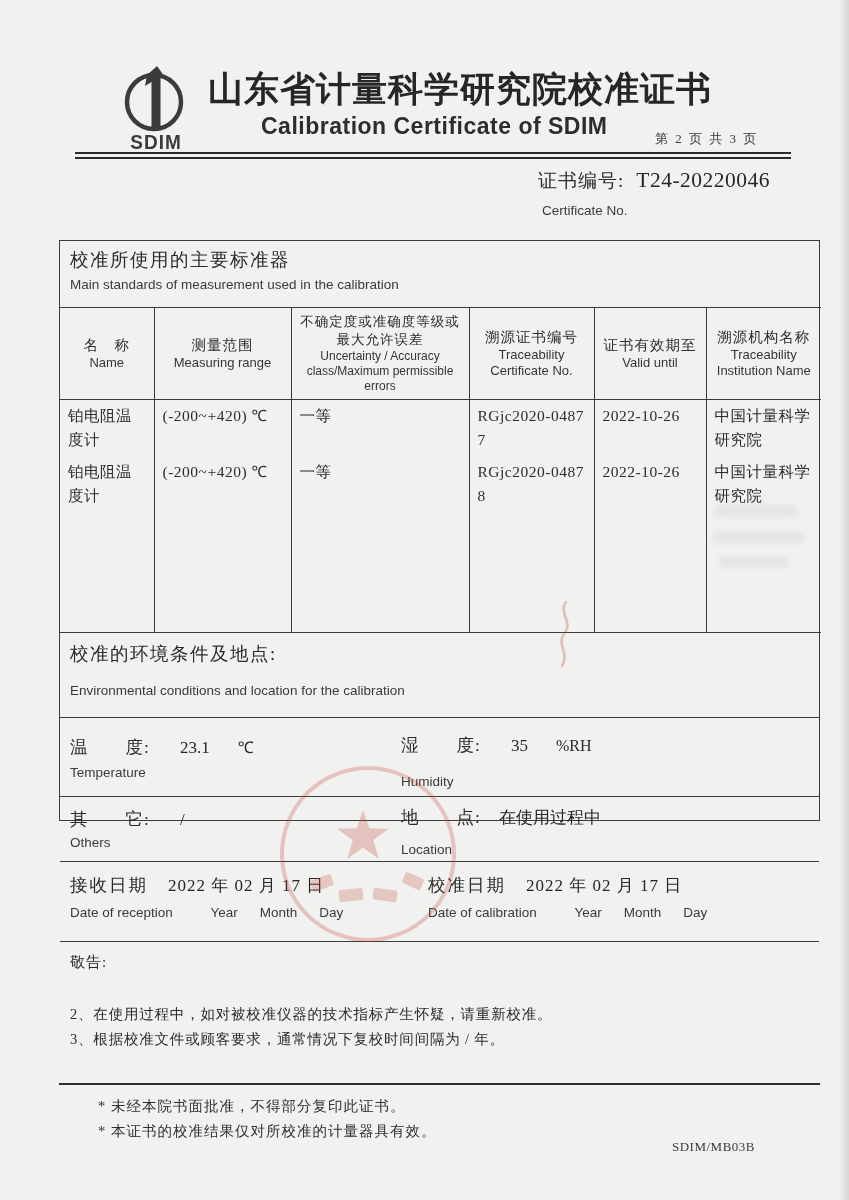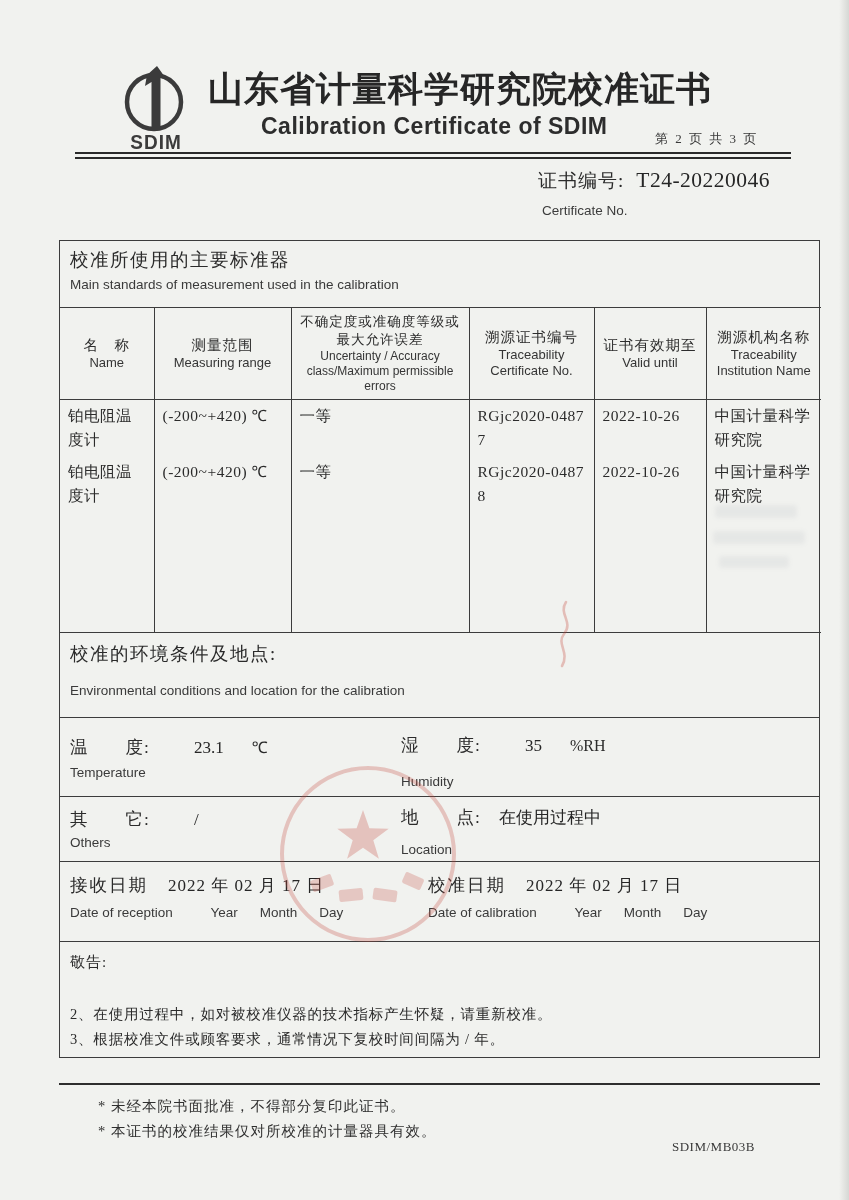--- a/index.html
+++ b/index.html
@@ -47,21 +47,21 @@
   .cert-line{left:538px;top:168px;white-space:nowrap;}
   .cert-label{font-size:19px;letter-spacing:1px;color:#2b2b2b;}
   .cert-value{font-size:21.5px;letter-spacing:0.5px;color:#262626;margin-left:8px;text-align:right;}
   .cert-en{
     left:542px;top:203px;font-family:"Liberation Sans", sans-serif;
     font-size:13.5px;color:#3c3c3c;
   }
 
   
   .main-box{
-    left:59px;top:240px;width:761px;height:818px;
+    left:59px;top:240px;width:761px;height:581px;
     border:1.4px solid #3c3c3c;box-sizing:border-box;
   }
   .sec-zh{font-size:18.5px;letter-spacing:1.5px;color:#2b2b2b;}
   .sec-en{font-family:"Liberation Sans", sans-serif;font-size:13.5px;color:#3a3a3a;}
   .hline{left:0;width:100%;border-top:1.4px solid #3c3c3c;height:0;}
 
   
   .std-table{
     position:absolute;left:0;top:66px;width:761px;height:321px;
     border-collapse:collapse;table-layout:fixed;
@@ -87,21 +87,21 @@
     letter-spacing:0.5px;
   }
   .std-table tbody tr.data-row{height:52px;}
   .std-table tbody tr.spacer-row{height:120px;}
   td.cjk{letter-spacing:2px;}
   td.brk{word-break:break-all;}
 
   
   .field{white-space:nowrap;}
   .f-zh{font-size:17.5px;letter-spacing:1px;color:#2b2b2b;}
-  .f-val{font-size:17px;margin-left:40px;color:#262626;}
+  .f-val{font-size:17px;margin-left:26px;color:#262626;}
   .f-unit{font-size:16px;margin-left:24px;color:#2b2b2b;}
   .f-en{font-family:"Liberation Sans", sans-serif;font-size:13.5px;color:#3a3a3a;}
   .d-zh{font-size:17.5px;letter-spacing:2px;color:#2b2b2b;}
   .d-val{font-size:17px;margin-left:16px;letter-spacing:1px;color:#262626;}
   .units{margin-left:34px;word-spacing:1.35em;}
 
   
   .notice-title{font-size:15px;letter-spacing:1px;color:#2b2b2b;}
   .notice-item{font-size:14.5px;letter-spacing:0.8px;color:#2b2b2b;line-height:25px;}
 

